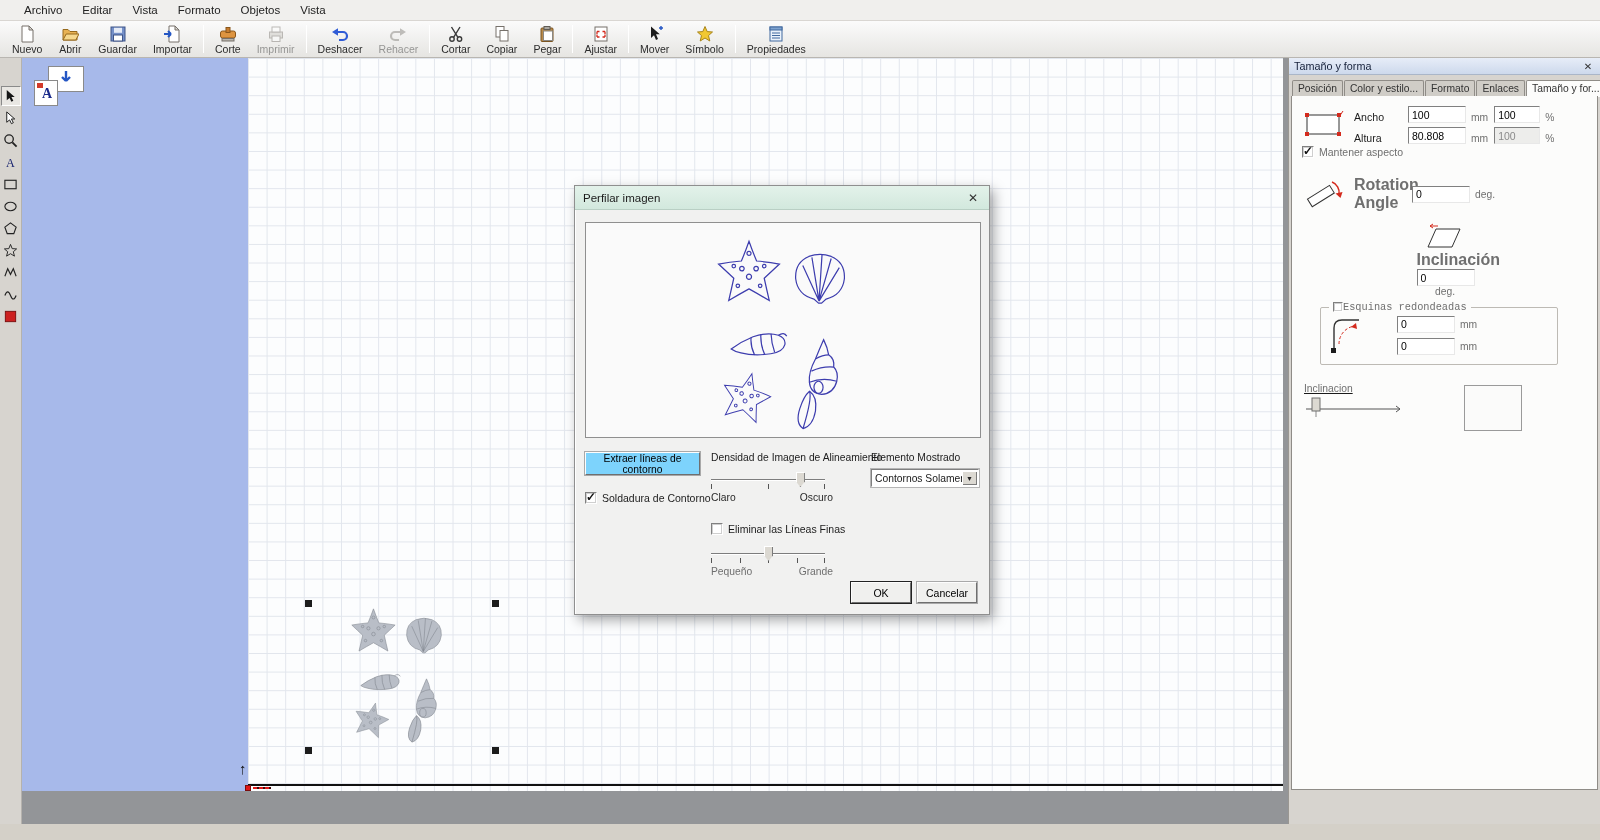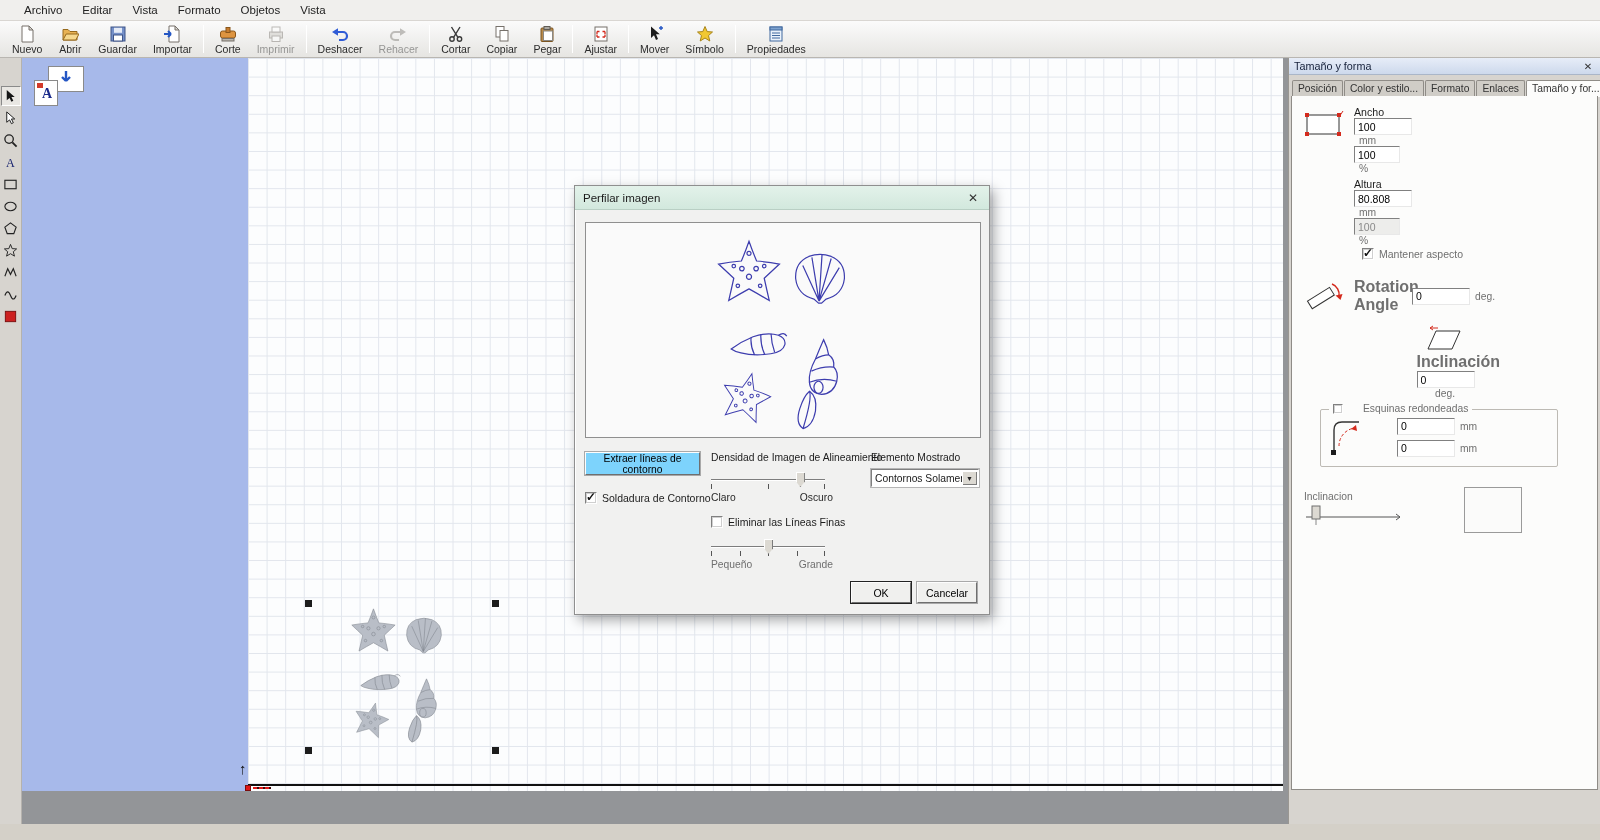--- a/index.html
+++ b/index.html
@@ -106,31 +106,31 @@
 
   .prow { display:flex; align-items:center; margin-bottom:4px; }
   .picon { width:52px; flex:none; display:flex; justify-content:flex-start; }
   .plabel { width:54px; font-size:10.6px; color:#1c1c1c; }
   .plabel.gray { color:#6f6f6f; font-size:16px; line-height:1.15;font-weight:bold; }
   .pinput { width:58px; height:17px; border:1px solid #7f7f7f; border-color:#808080 #e8e8e8 #e8e8e8 #808080; background:#fff; font-size:10.5px; font-family:"Liberation Sans",sans-serif; padding:0 3px; }
   .pinput.dim { background:#ededeb; color:#8a8a8a; }
   .punit { font-size:10.3px; color:#6f6f6f; margin:0 6px 0 5px; }
   .sizegrid { display:flex; margin-bottom:2px; }
   .sizegrid .rows { display:flex; flex-direction:column; gap:4px; }
-  .sizerow { display:flex; align-items:flex-start;flex-direction:column; }
+  .sizerow { display:flex; align-items:flex-end; }
   .pw2 { width:46px; }
 
   .pfieldset { border:1px solid #bdbab4; border-radius:2px; margin:10px 4px 0 18px; padding:6px 8px 8px 8px; width:238px; position:relative; }
-  .pfieldset .legend { position:absolute; top:-7px; left:8px; background:#fcfcfb; padding:0 4px; display:flex; align-items:center; gap:20px; font-size:10.3px; color:#6f6f6f; }
+  .pfieldset .legend { position:absolute; top:-7px; left:8px; background:#fcfcfb; padding:0 4px; display:flex; align-items:center; gap:0; font-size:10.3px; color:#6f6f6f;font-family:Liberation Mono, monospace; }
   .cb.small { width:10px; height:10px; }
   .fs-inner { display:flex; align-items:center; gap:8px; }
   .fs-inputs { display:flex; flex-direction:column; gap:5px; margin-left:26px; }
   .fs-irow { display:flex; align-items:center; }
 
-  .slant-block { margin-top:18px; display:flex; align-items:center; }
+  .slant-block { margin-top:18px; display:flex; align-items:flex-start;text-decoration:underline; }
   .slant-left { width:120px; }
   .slant-label { font-size:10.3px; color:#6f6f6f; margin-left:2px; }
   .slant-box { width:58px; height:46px; border:1px solid #9a9a9a; background:#fbfbfa; margin-left:42px; margin-top:2px; }
 
   
   .statusbar { position:absolute; left:0; right:0; bottom:0; height:16px; background:#16356e; color:#e9eef8; display:flex; align-items:center; font-size:10.3px; }
   .sspacer { flex:1; }
   .sseg { padding:0 13px; border-left:1px solid #0b2454; box-shadow:inset 1px 0 0 #2c4f8e; white-space:nowrap; height:16px; display:flex; align-items:center; }
 
   .hidden-defs { position:absolute; width:0; height:0; overflow:hidden; }
@@ -481,21 +481,21 @@
             <div class="sizerow">
               <span class="plabel">Altura</span>
               <input class="pinput" value="80.808" style="">
               <span class="punit">mm</span>
               <input class="pinput pw2 dim" value="100" style="">
               <span class="punit">%</span>
             </div>
           </div>
         </div>
 
-        <div class="prow" style="margin-left:60px; margin-top:2px;">
+        <div class="prow" style="margin-top:2px;">
           <span class="cb checked"></span>
           <span class="cb-label" style="margin-left:5px; color:#6f6f6f;">Mantener aspecto</span>
         </div>
 
         <div class="prow" style="margin-top:18px;">
           <div class="picon">
             <svg width="44" height="36" viewBox="0 0 44 36">
                 <g transform="rotate(-32 20 20)">
                   <rect x="6" y="15" width="26" height="9" fill="#ffffff" stroke="#333333"></rect>
                 </g>
@@ -593,21 +593,21 @@
             <div class="track"></div>
             <div class="tick" style="left:0%"></div>
               <div class="tick" style="left:50%"></div>
               <div class="tick" style="left:99%"></div>
             <div class="thumb" style="left:78%"></div>
           </div>
           <div class="slider-labels">
             <span>Claro</span>
             <span>Oscuro</span>
           </div>
-          <div class="cb-row" style="margin-top:13px;">
+          <div class="cb-row" style="margin-top:20px;">
             <span class="cb"></span>
             <span class="cb-label">Eliminar las Líneas Finas</span>
           </div>
           <div class="slider" style="margin-top:11px;">
             <div class="track"></div>
             <div class="tick" style="left:0%"></div>
               <div class="tick" style="left:25%"></div>
               <div class="tick" style="left:50%"></div>
               <div class="tick" style="left:75%"></div>
               <div class="tick" style="left:99%"></div>

